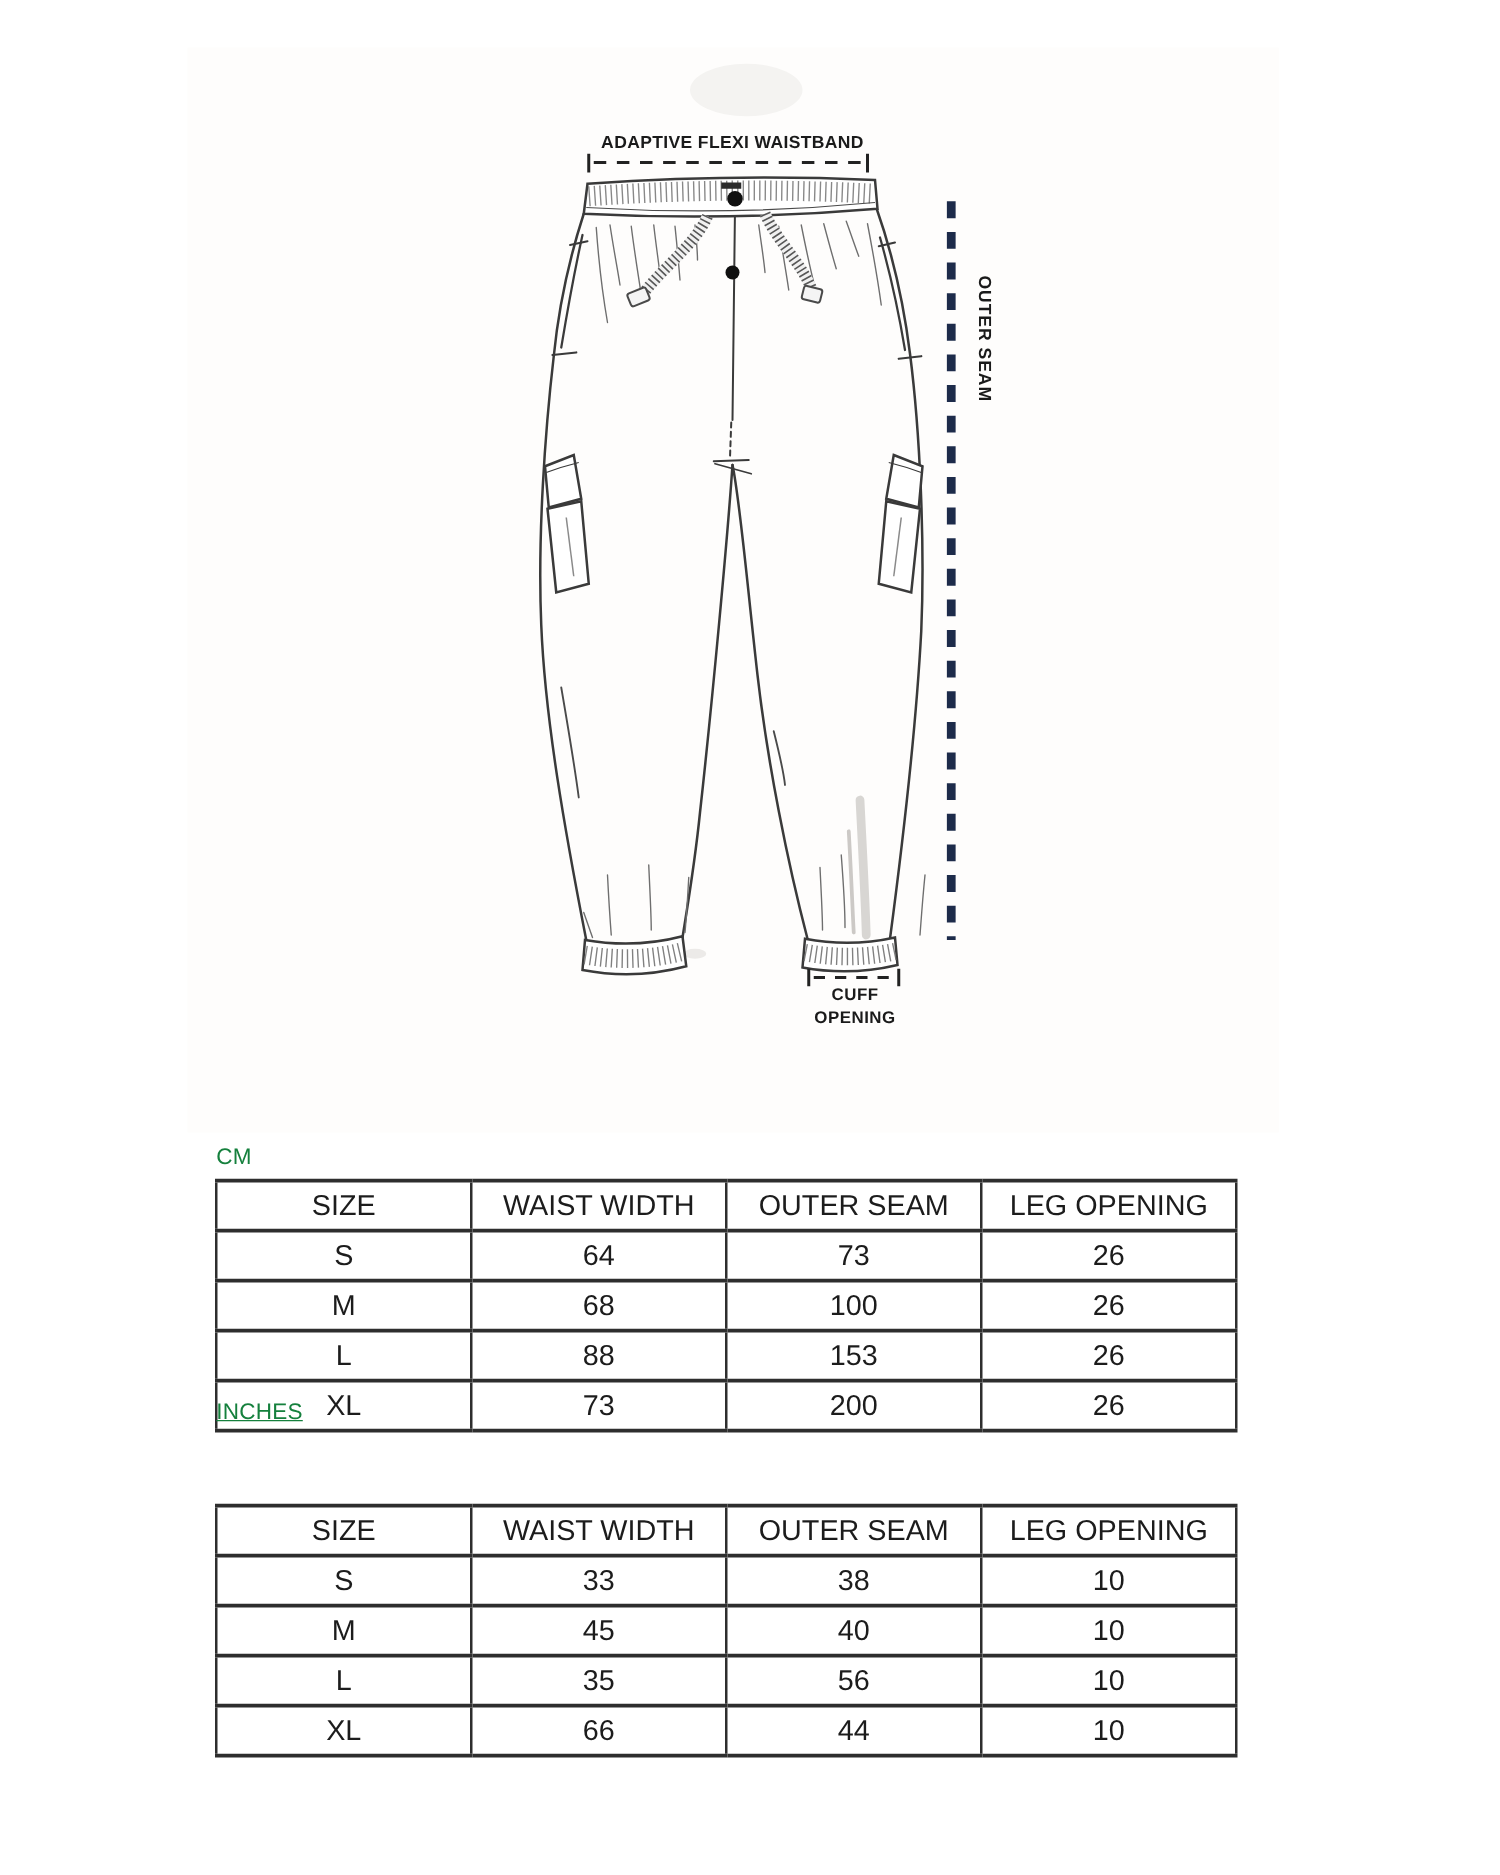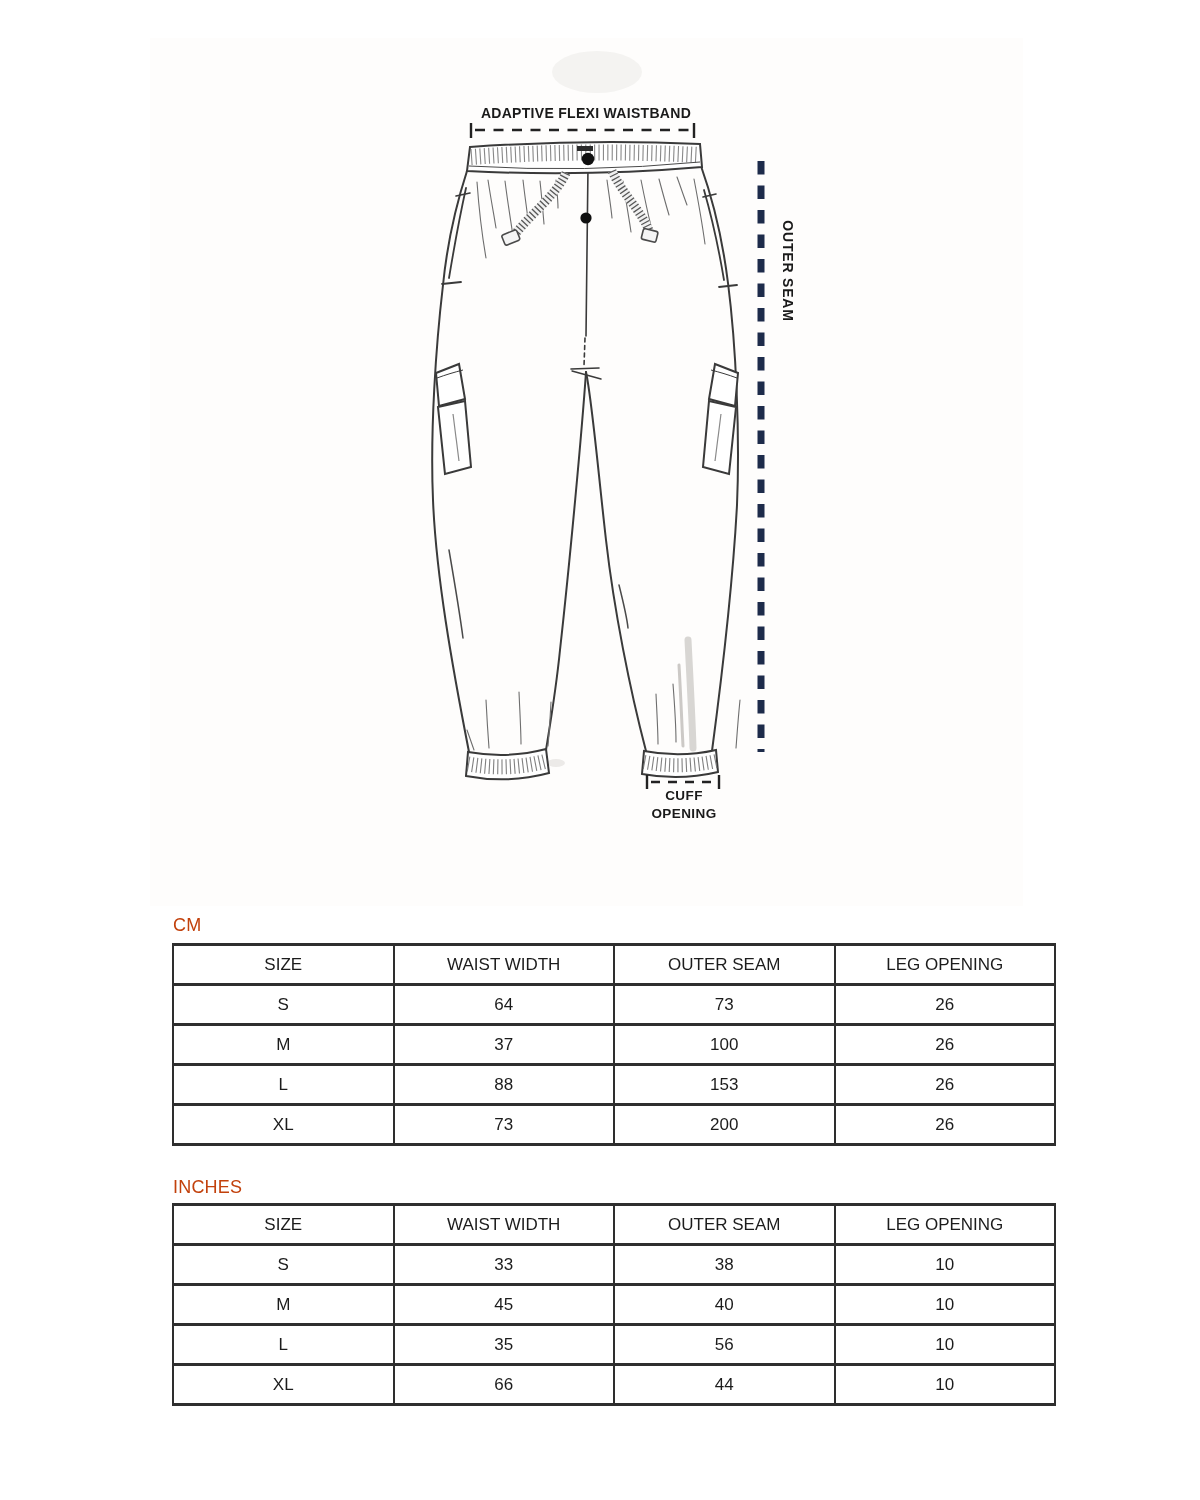--- a/index.html
+++ b/index.html
@@ -9,28 +9,28 @@
   }
   .photo-area{
     position:absolute;left:150px;top:38px;width:873px;height:868px;
     background:#fefdfc;
   }
   .diagram-svg{position:absolute;left:0;top:0;width:1200px;height:880px;}
   .svg-label{
     font-family:"Liberation Sans",sans-serif;font-weight:bold;fill:#1a1a1a;
   }
   .unit-label{
-    position:absolute;left:173px;font-size:18px;color:#c2410c;
+    position:absolute;left:173px;font-size:18px;color:#15803d;
     letter-spacing:0.2px;
   }
   .unit-label.cm{top:915px;}
-  .unit-label.inches{top:1177px;}
+  .unit-label.inches{top:1119px;text-decoration:underline;}
   table.size-table{
-    position:absolute;left:172px;width:884px;border-collapse:collapse;
-    table-layout:fixed;font-size:17px;color:#1c1c1c;
+    position:absolute;left:172px;width:818px;border-collapse:collapse;
+    table-layout:fixed;font-size:23px;color:#1c1c1c;
   }
   table.size-table.cm{top:943px;}
   table.size-table.inches{top:1203px;}
   table.size-table th,table.size-table td{
     border-left:2px solid #2e2e2e;border-right:2px solid #2e2e2e;
     border-top:3px solid #2e2e2e;border-bottom:3px solid #2e2e2e;
     height:37px;text-align:center;vertical-align:middle;
     font-weight:normal;padding:0;
   }
 </style>
@@ -173,21 +173,21 @@
     </thead>
     <tbody>
       <tr>
         <td>S</td>
         <td>64</td>
         <td>73</td>
         <td>26</td>
       </tr>
       <tr>
         <td>M</td>
-        <td>37</td>
+        <td>68</td>
         <td>100</td>
         <td>26</td>
       </tr>
       <tr>
         <td>L</td>
         <td>88</td>
         <td>153</td>
         <td>26</td>
       </tr>
       <tr>

